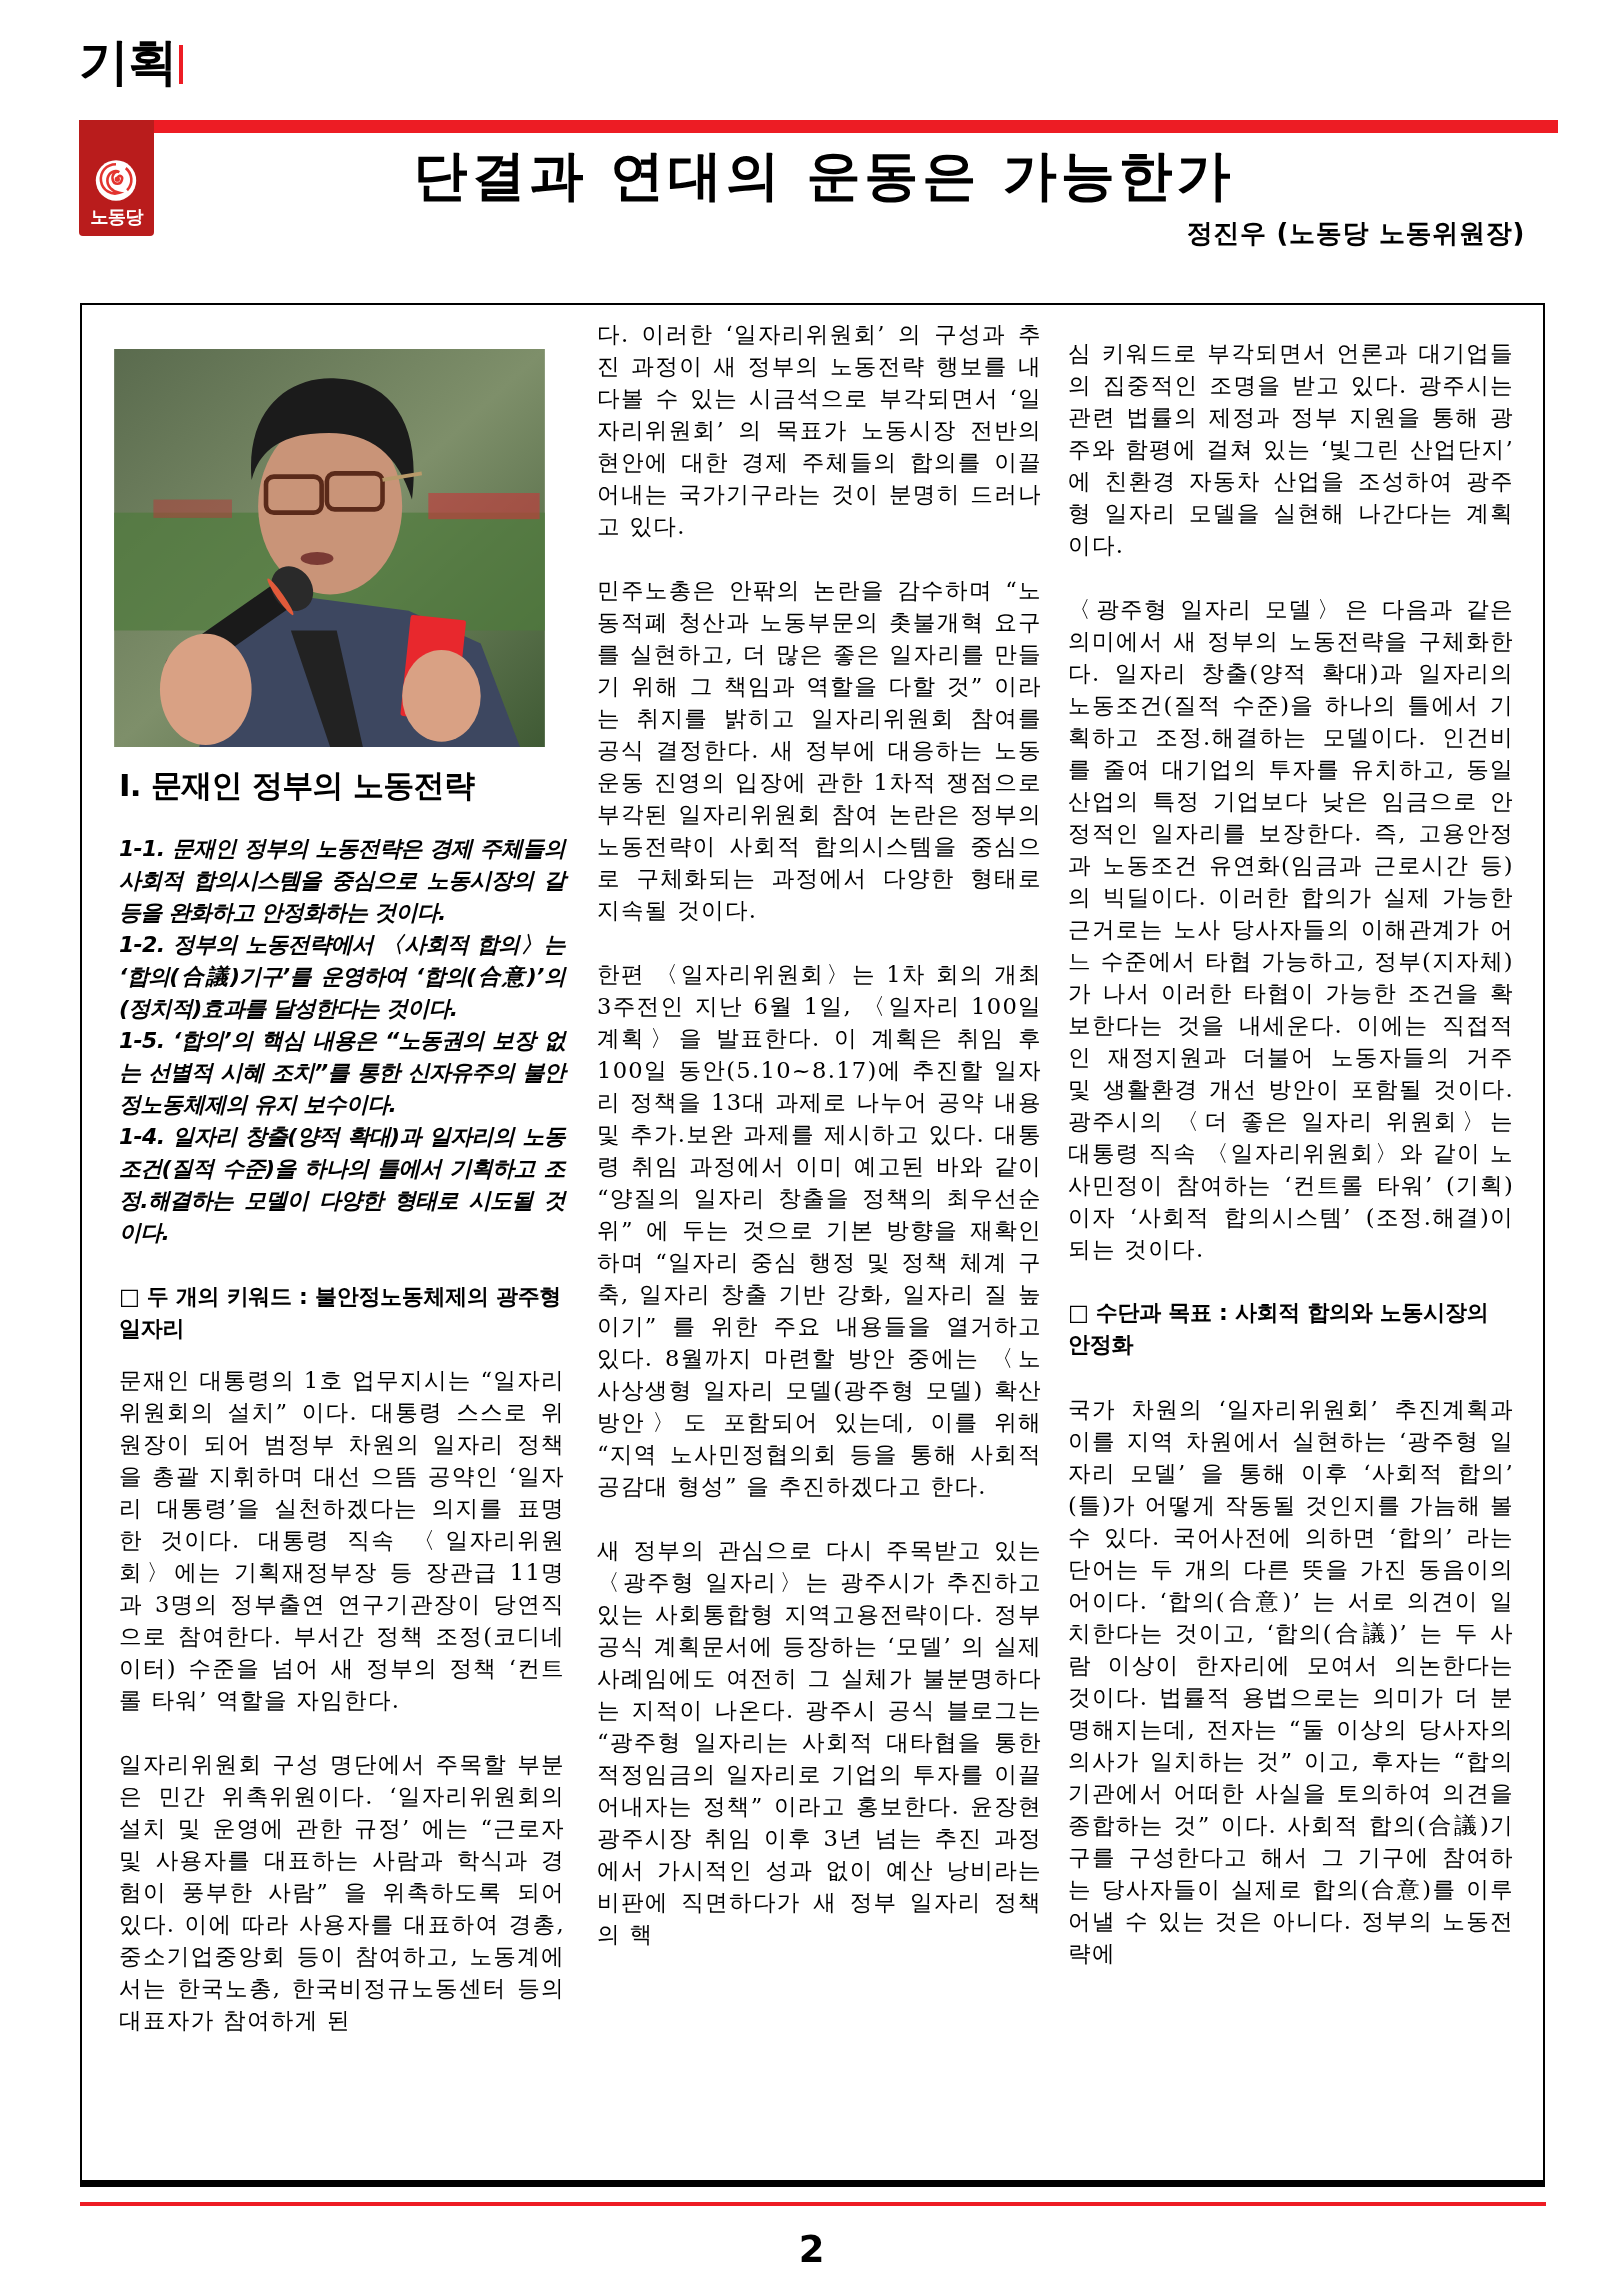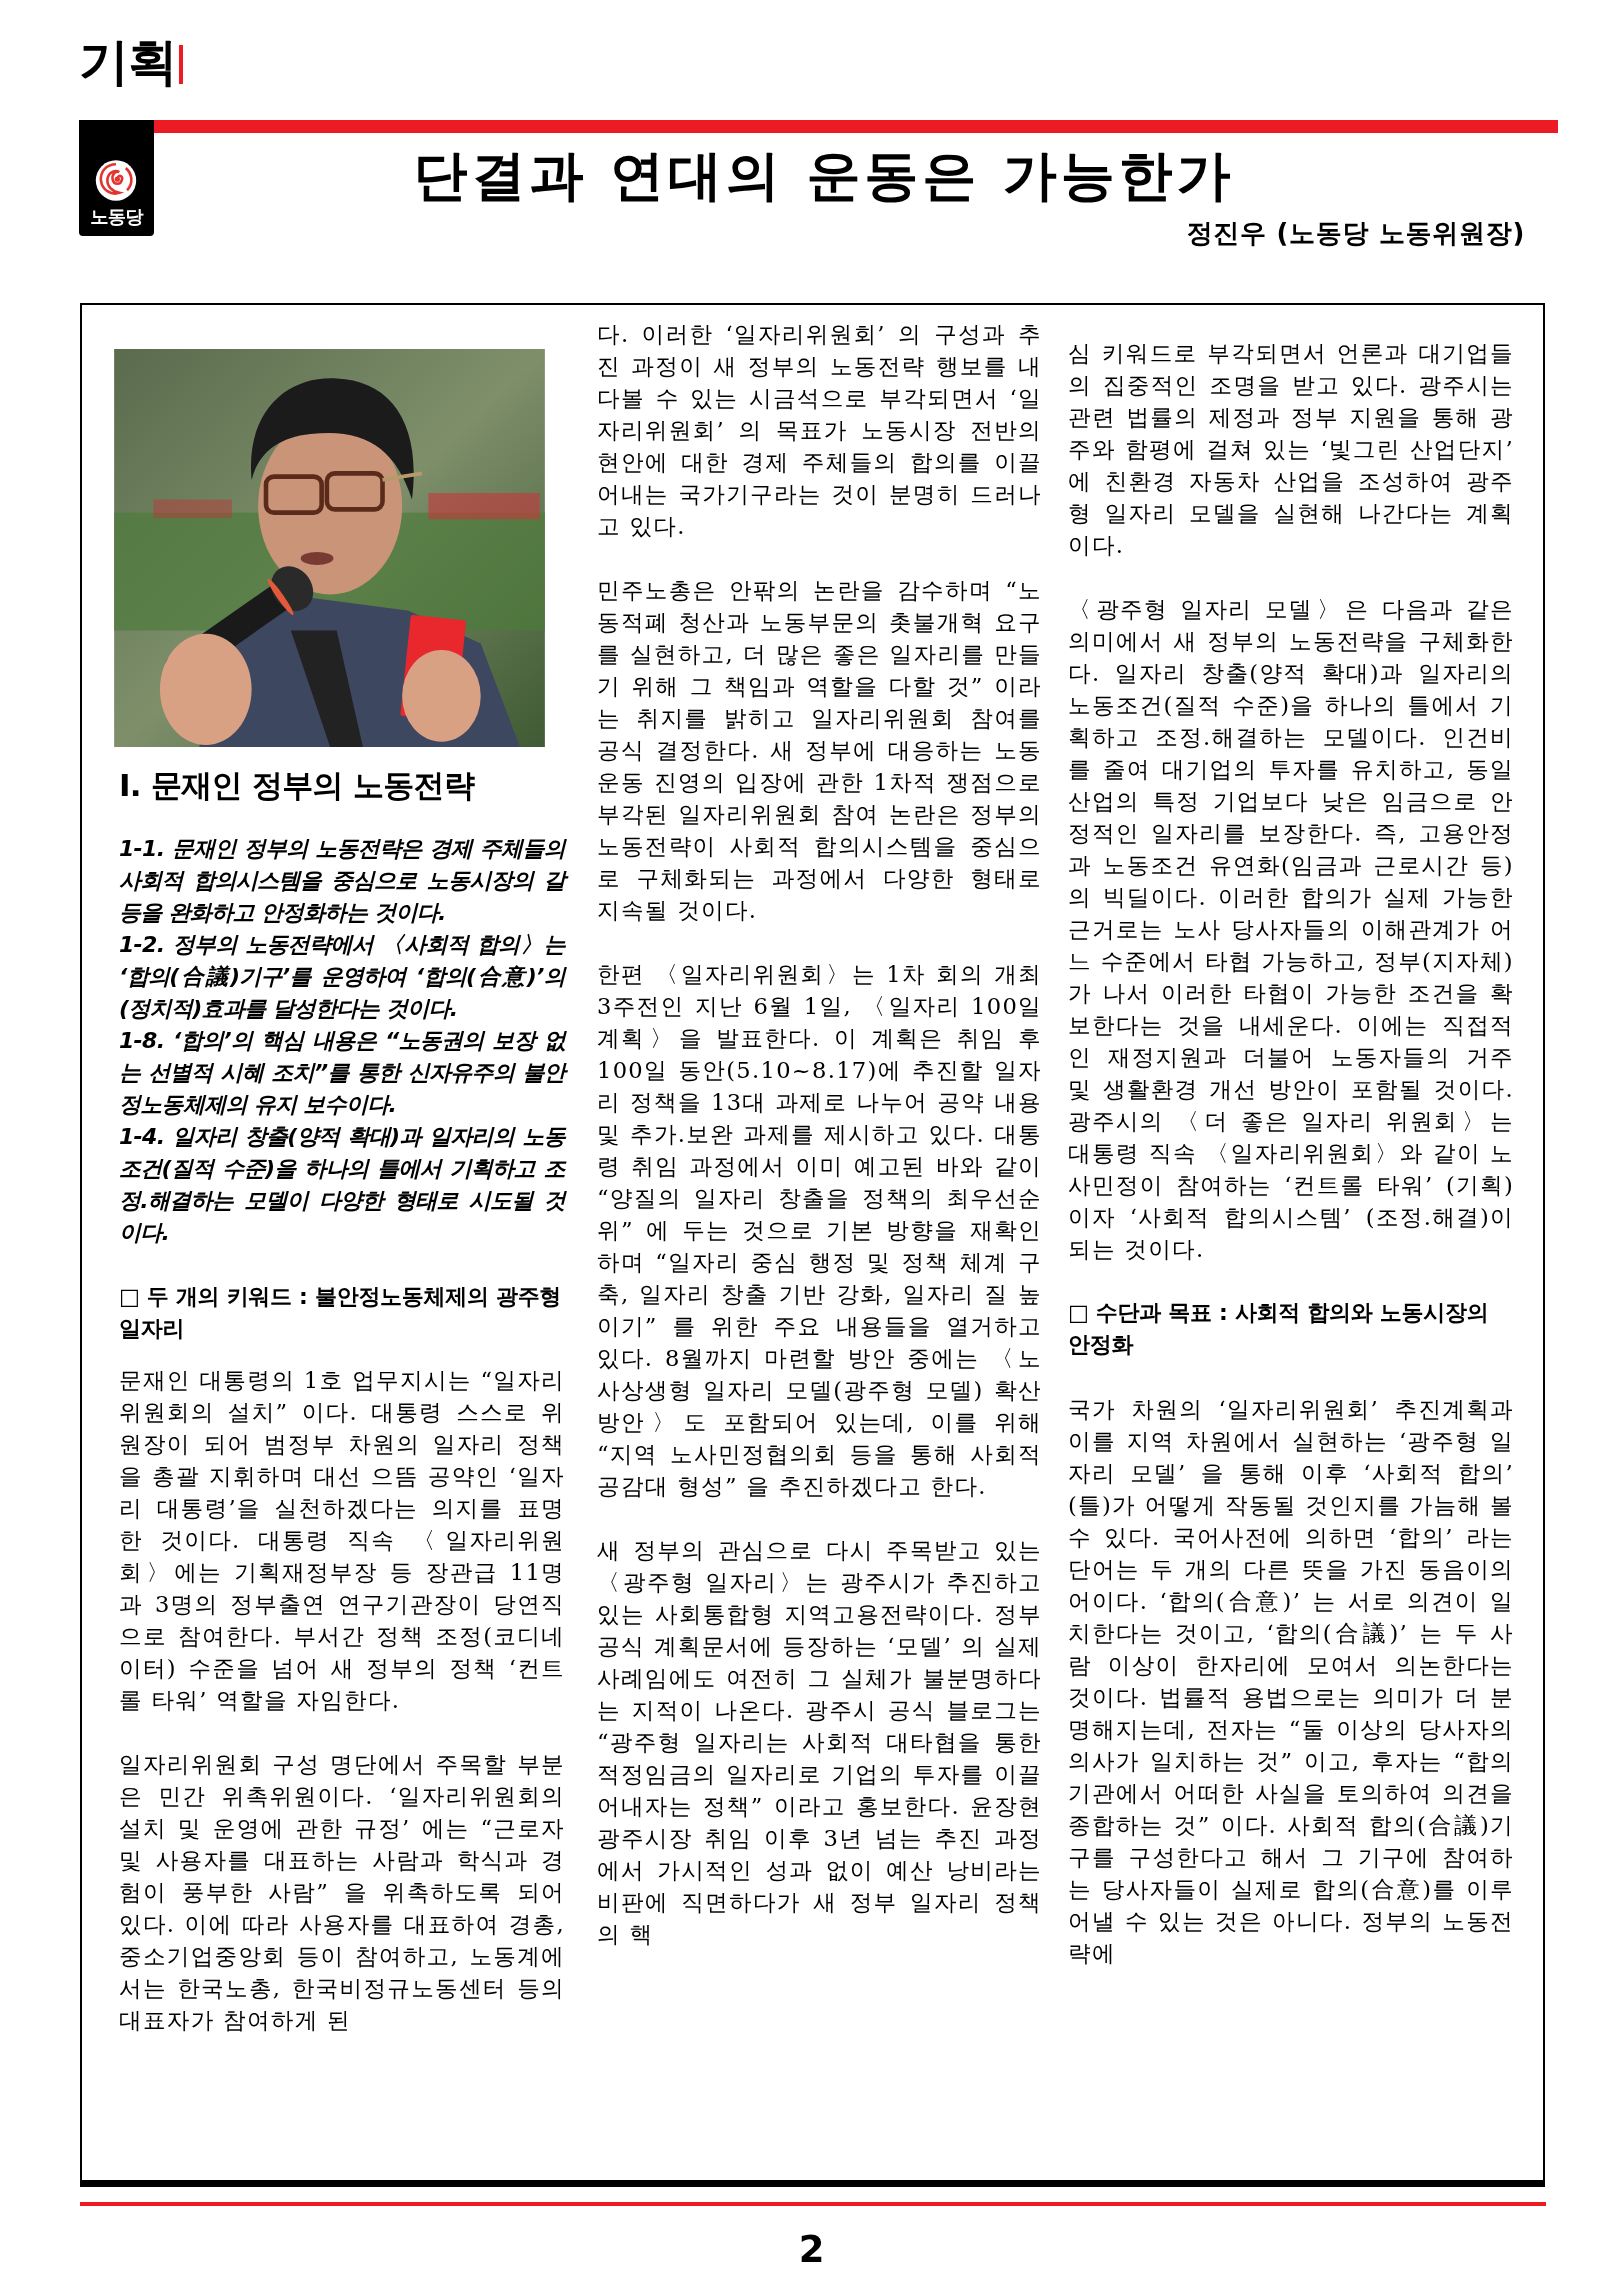--- a/index.html
+++ b/index.html
@@ -1,20 +1,20 @@
 <!DOCTYPE html>
 <html style="font-size:10.5px"><head>
 <meta charset="utf-8">
 <style>
   html, body { margin:0; padding:0; background:#ffffff; }
   body { width:1623px; height:2295px; position:relative; overflow:hidden; font-family:"DejaVu Sans", sans-serif; color:#000; }
   .section-label { position:absolute; left:79px; top:41px; font-family:"DejaVu Sans", sans-serif; font-weight:bold; font-size:50px; letter-spacing:-1.3px; line-height:42px; }
   .section-label .bar { display:inline-block; width:3.9px; height:39px; background:#ed1c24; vertical-align:-5.2px; margin-left:2.6px; }
   .top-bar { position:absolute; left:154px; top:120px; width:1404px; height:13px; background:#ed1c24; }
-  .logo { position:absolute; left:79px; top:120px; width:75px; height:116px; background:#000000; border-radius:0 0 3.9px 3.9px; }
+  .logo { position:absolute; left:79px; top:120px; width:75px; height:116px; background:#b91c1c; border-radius:0 0 3.9px 3.9px; }
   .logo .rose { position:absolute; left:14.4px; top:39px; width:46px; height:43px; }
   .logo .logo-text { position:absolute; left:0; right:0; top:84px; text-align:center; color:#fff; font-weight:bold; font-size:18.3px; letter-spacing:-0.7px; }
   .title { position:absolute; left:366px; width:916px; top:143px; text-align:center; font-weight:bold; font-size:54px; letter-spacing:3.9px; line-height:65px; }
   .author { position:absolute; right:98px; top:216px; font-weight:bold; font-size:26px; letter-spacing:0.7px; }
   .box { position:absolute; left:80px; top:303px; width:1461px; height:1875px; border:2px solid #000; border-bottom-width:7.9px; box-sizing:content-box; }
   .photo { position:absolute; left:114px; top:349px; width:431px; height:398px; overflow:hidden; }
   .col { position:absolute; font-family:"DejaVu Serif", serif; font-size:22.6px; line-height:32px; text-align:justify; letter-spacing:1.3px; }
   .col p { margin:0 0 32px 0; }
   .col-left-bold { position:absolute; left:119px; top:769px; width:446px; font-family:"DejaVu Sans", sans-serif; font-size:22px; line-height:32px; letter-spacing:-0.7px; }
   .col-left-bold .h1 { font-weight:bold; font-size:31px; margin:0 0 32px 0; }
@@ -79,21 +79,21 @@
     <rect x="445" y="410" width="85" height="155" rx="4" fill="#e8282d" transform="rotate(6 487 487)"></rect>
     <ellipse cx="500" cy="530" rx="60" ry="70" fill="#d9a184"></ellipse>
   </svg>
 </div>
 
 <div class="col-left-bold">
   <div class="h1">I. 문재인 정부의 노동전략</div>
   <div class="pts">
     <div>1-1. 문재인 정부의 노동전략은 경제 주체들의 사회적 합의시스템을 중심으로 노동시장의 갈등을 완화하고 안정화하는 것이다.</div>
     <div>1-2. 정부의 노동전략에서 〈사회적 합의〉는 ‘합의(合議)기구’를 운영하여 ‘합의(合意)’의 (정치적)효과를 달성한다는 것이다.</div>
-    <div>1-8. ‘합의’의 핵심 내용은 “노동권의 보장 없는 선별적 시혜 조치”를 통한 신자유주의 불안정노동체제의 유지 보수이다.</div>
+    <div>1-5. ‘합의’의 핵심 내용은 “노동권의 보장 없는 선별적 시혜 조치”를 통한 신자유주의 불안정노동체제의 유지 보수이다.</div>
     <div>1-4. 일자리 창출(양적 확대)과 일자리의 노동조건(질적 수준)을 하나의 틀에서 기획하고 조정.해결하는 모델이 다양한 형태로 시도될 것이다.</div>
   </div>
   <div class="sub-h">□ 두 개의 키워드 : 불안정노동체제의 광주형 일자리</div>
 </div>
 
 <div class="col col-left">
   <p>문재인 대통령의 1호 업무지시는 “일자리위원회의 설치” 이다. 대통령 스스로 위원장이 되어 범정부 차원의 일자리 정책을 총괄 지휘하며 대선 으뜸 공약인 ‘일자리 대통령’을 실천하겠다는 의지를 표명한 것이다. 대통령 직속 〈일자리위원회〉에는 기획재정부장 등 장관급 11명과 3명의 정부출연 연구기관장이 당연직으로 참여한다. 부서간 정책 조정(코디네이터) 수준을 넘어 새 정부의 정책 ‘컨트롤 타워’ 역할을 자임한다.</p>
   <p>일자리위원회 구성 명단에서 주목할 부분은 민간 위촉위원이다. ‘일자리위원회의 설치 및 운영에 관한 규정’ 에는 “근로자 및 사용자를 대표하는 사람과 학식과 경험이 풍부한 사람” 을 위촉하도록 되어 있다. 이에 따라 사용자를 대표하여 경총, 중소기업중앙회 등이 참여하고, 노동계에서는 한국노총, 한국비정규노동센터 등의 대표자가 참여하게 된</p>
 </div>
 

